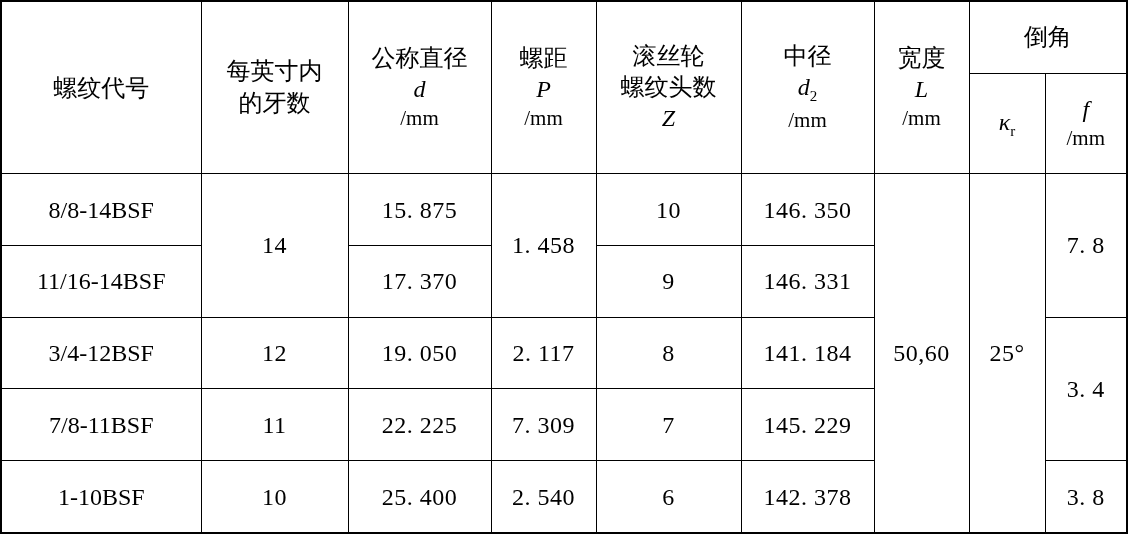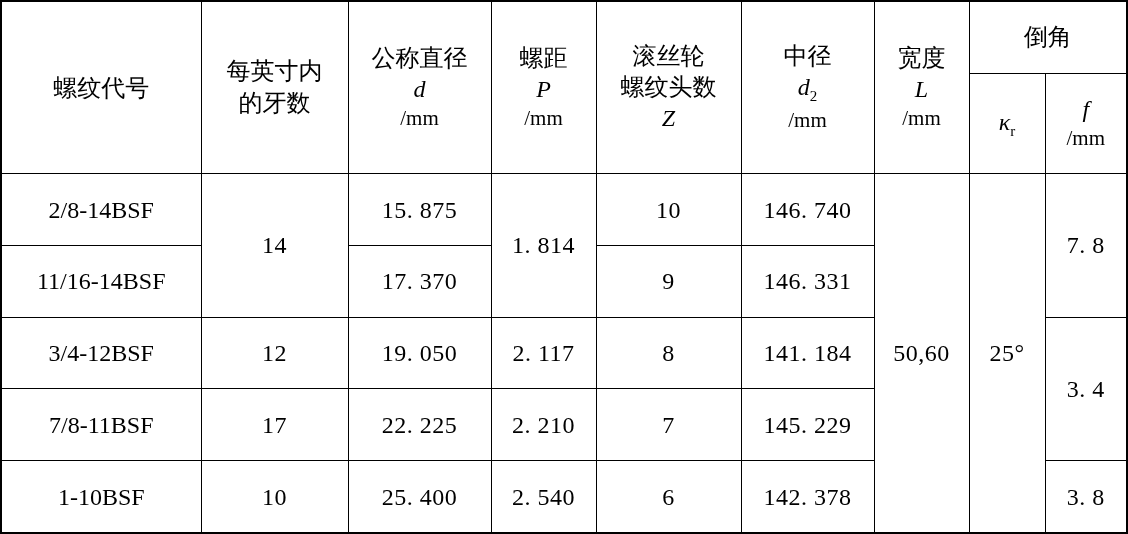--- a/index.html
+++ b/index.html
@@ -134,26 +134,26 @@
         <td>
           <span class="italic">κ</span><span class="sub">r</span>
         </td>
         <td>
           <span class="stack italic">f</span>
           <span class="stack unit">/mm</span>
         </td>
       </tr>
 
       <tr class="first-data">
-        <td>2/8-14BSF</td>
+        <td>8/8-14BSF</td>
         <td rowspan="2" class="num">14</td>
         <td class="num">15. 875</td>
-        <td rowspan="2" class="num">1. 814</td>
+        <td rowspan="2" class="num">1. 458</td>
         <td class="num">10</td>
-        <td class="num">146. 740</td>
+        <td class="num">146. 350</td>
         <td rowspan="5" class="num">50,60</td>
         <td rowspan="5" class="num">25°</td>
         <td rowspan="2" class="num">7. 8</td>
       </tr>
 
       <tr>
         <td>11/16-14BSF</td>
         <td class="num">17. 370</td>
         <td class="num">9</td>
         <td class="num">146. 331</td>
@@ -164,23 +164,23 @@
         <td class="num">12</td>
         <td class="num">19. 050</td>
         <td class="num">2. 117</td>
         <td class="num">8</td>
         <td class="num">141. 184</td>
         <td rowspan="2" class="num">3. 4</td>
       </tr>
 
       <tr>
         <td>7/8-11BSF</td>
-        <td class="num">17</td>
+        <td class="num">11</td>
         <td class="num">22. 225</td>
-        <td class="num">2. 210</td>
+        <td class="num">7. 309</td>
         <td class="num">7</td>
         <td class="num">145. 229</td>
       </tr>
 
       <tr>
         <td>1-10BSF</td>
         <td class="num">10</td>
         <td class="num">25. 400</td>
         <td class="num">2. 540</td>
         <td class="num">6</td>

